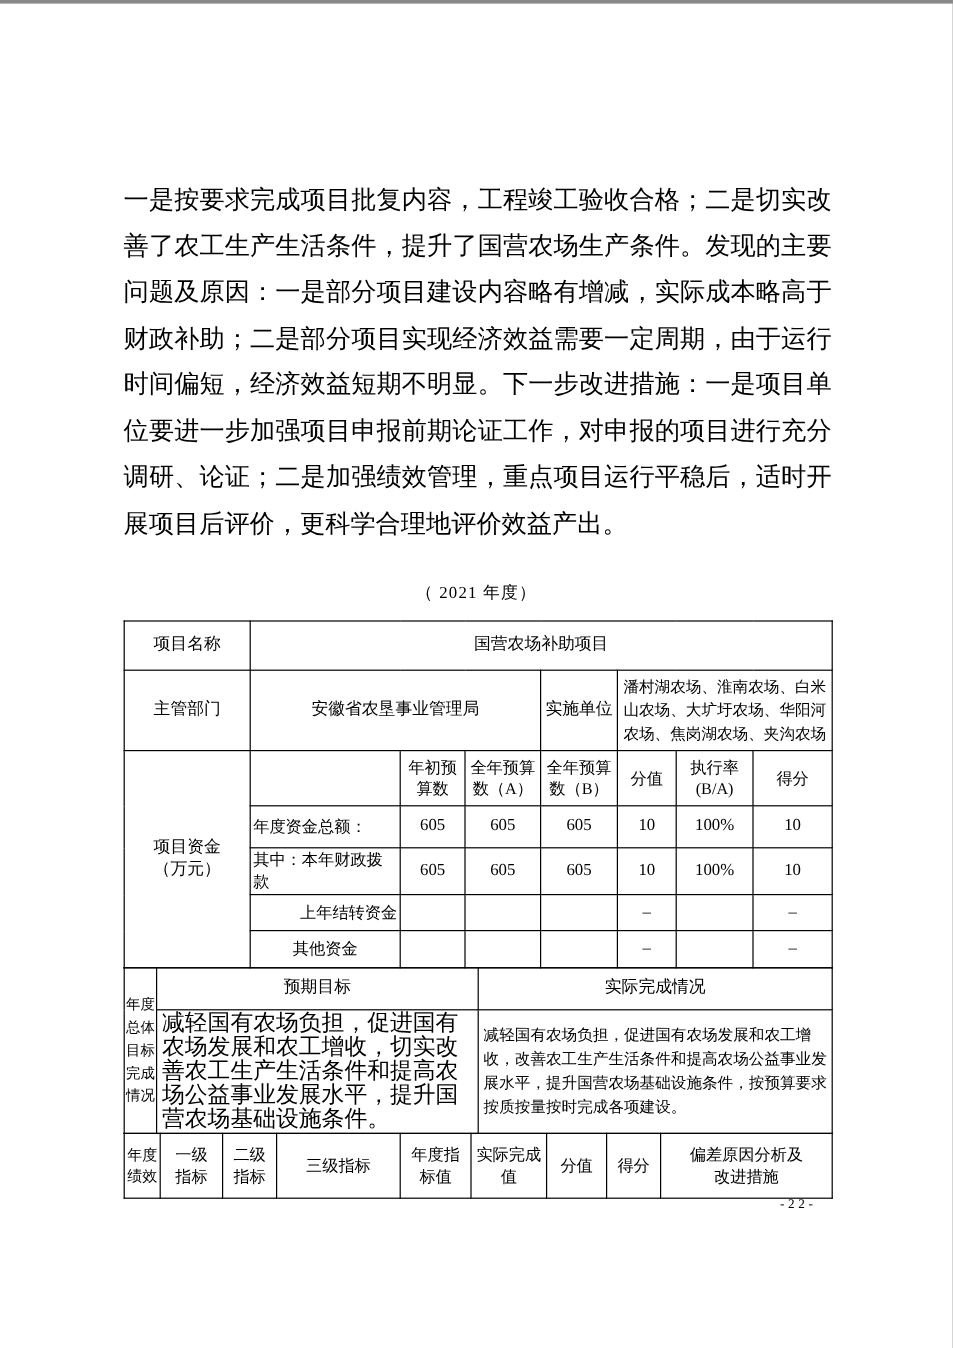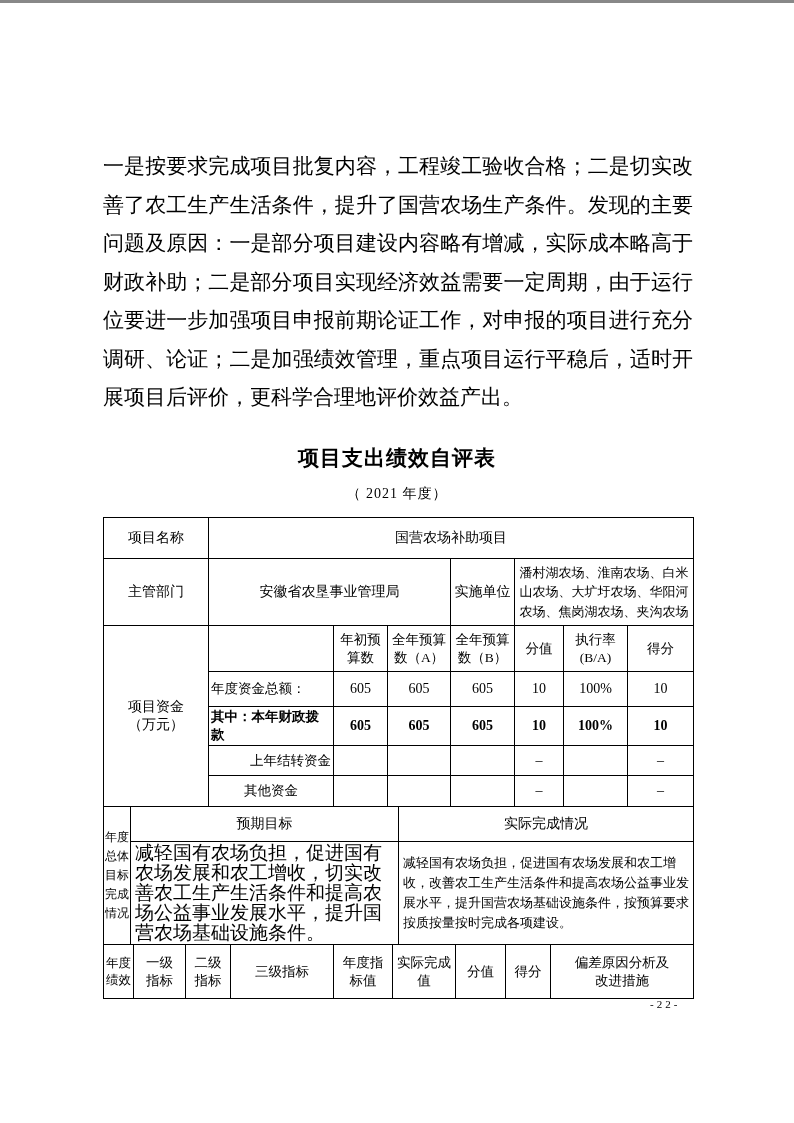--- a/index.html
+++ b/index.html
@@ -36,21 +36,21 @@
   td{
     border:1px solid #000;
     padding:1px 3px;
     text-align:center;vertical-align:middle;
     font-size:14px;line-height:18px;
     white-space:pre-line;
     overflow:hidden;
   }
   .tA .rowA1{height:41px;} .tA .rowA2{height:67px;}
   .tA .rowA3{height:46px;} .tA .rowA4{height:35px;}
-  .tA .rowA5{height:34px;font-weight:bold;} .tA .rowA6{height:30px;}
+  .tA .rowA5{height:34px;} .tA .rowA6{height:30px;}
   .tA .rowA7{height:31px;}
   .tB .rowB1{height:35px;} .tB .rowB2{height:80px;}
   .tC .rowC1{height:54px;}
   td.L{text-align:left;} td.R{text-align:right;}
   td.hdr{font-size:13.5px;line-height:17.5px;}
   td.flabel{font-size:13.5px;padding:1px 2px;}
   td.farms{font-size:13px;line-height:19.5px;text-align:center;padding:1px 4px;}
   td.vlabel{font-size:12px;line-height:19px;padding:0;}
   td.plabel{font-size:12.5px;line-height:17px;padding:0;}
   td.goalL{font-size:19px;line-height:20px;text-align:left;padding:1px 4px;}
@@ -64,26 +64,26 @@
 </head>
 <body>
 
 <div class="page">
 
   <div class="para">
     <div class="pline j">一是按要求完成项目批复内容，工程竣工验收合格；二是切实改</div>
     <div class="pline j">善了农工生产生活条件，提升了国营农场生产条件。发现的主要</div>
     <div class="pline j">问题及原因：一是部分项目建设内容略有增减，实际成本略高于</div>
     <div class="pline j">财政补助；二是部分项目实现经济效益需要一定周期，由于运行</div>
+    <div class="pline j">时间偏短，经济效益短期不明显。下一步改进措施：一是项目单</div>
     <div class="pline j">位要进一步加强项目申报前期论证工作，对申报的项目进行充分</div>
     <div class="pline j">调研、论证；二是加强绩效管理，重点项目运行平稳后，适时开</div>
     <div class="pline">展项目后评价，更科学合理地评价效益产出。</div>
   </div>
 
-  <div class="doc-title">项目支出绩效自评表</div>
   <div class="doc-subtitle">（ 2021 年度）</div>
 
   <div class="tablewrap">
 
     <table class="tA">
       <colgroup>
         <col style="width:105px">
           <col style="width:125px">
           <col style="width:54px">
           <col style="width:63px">

